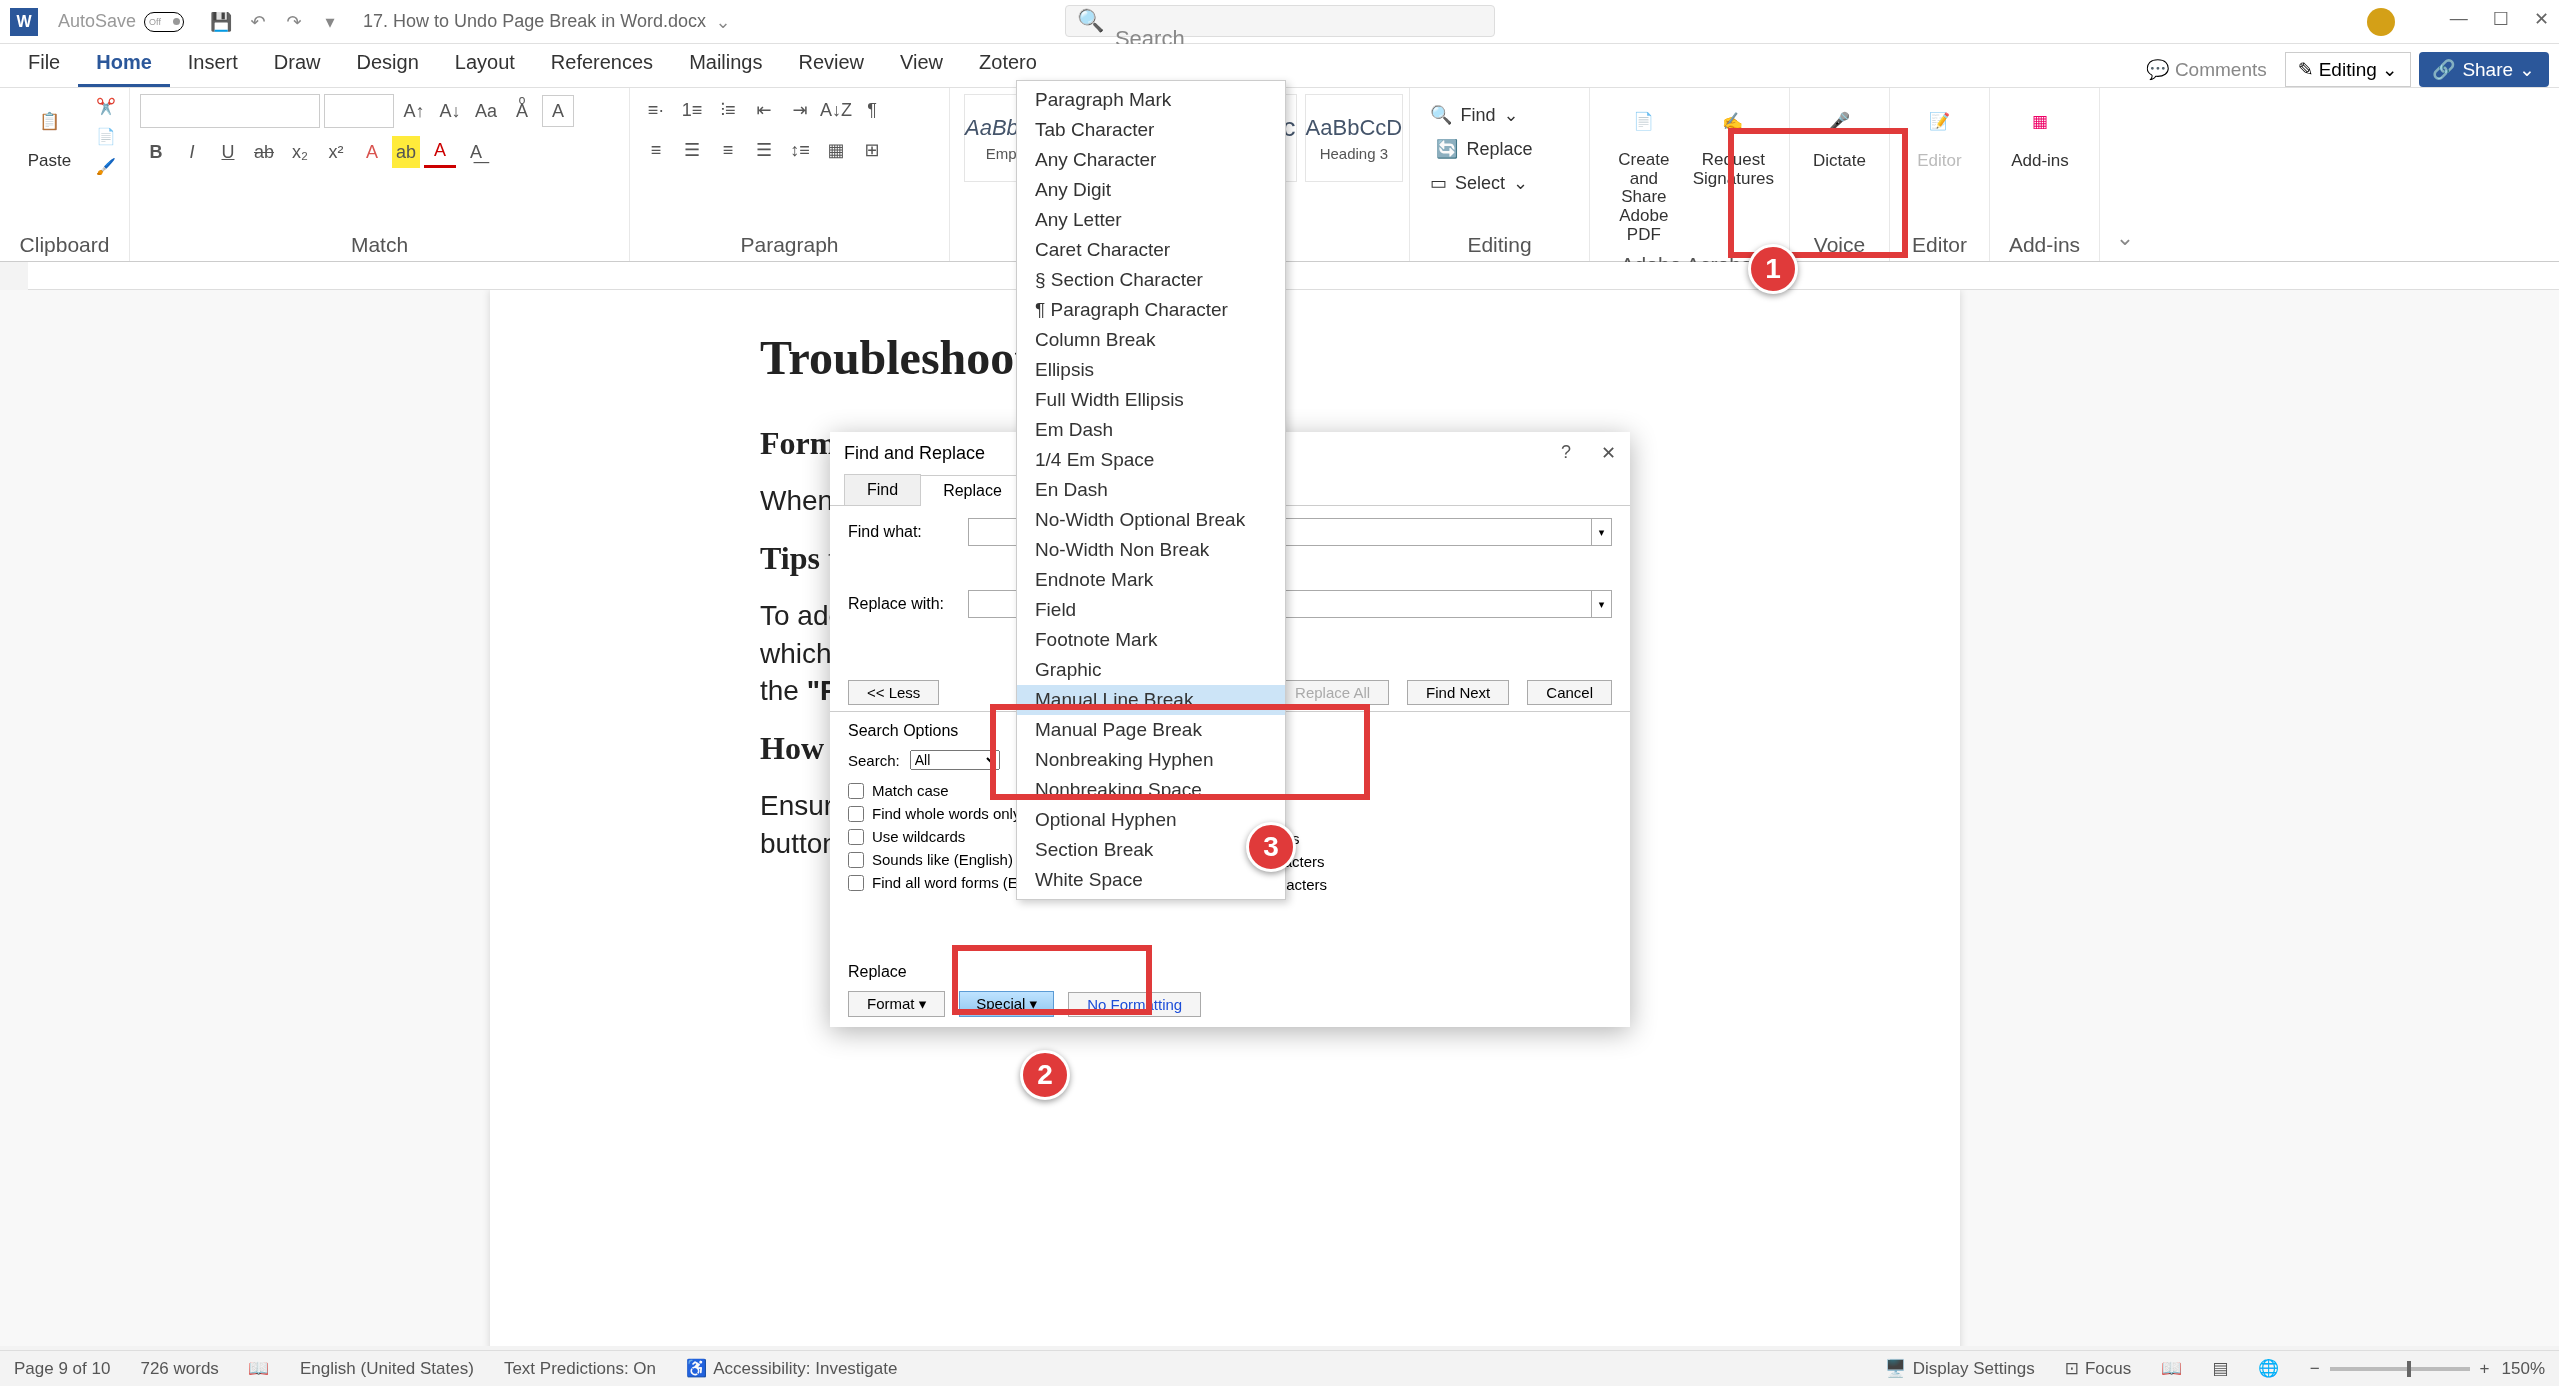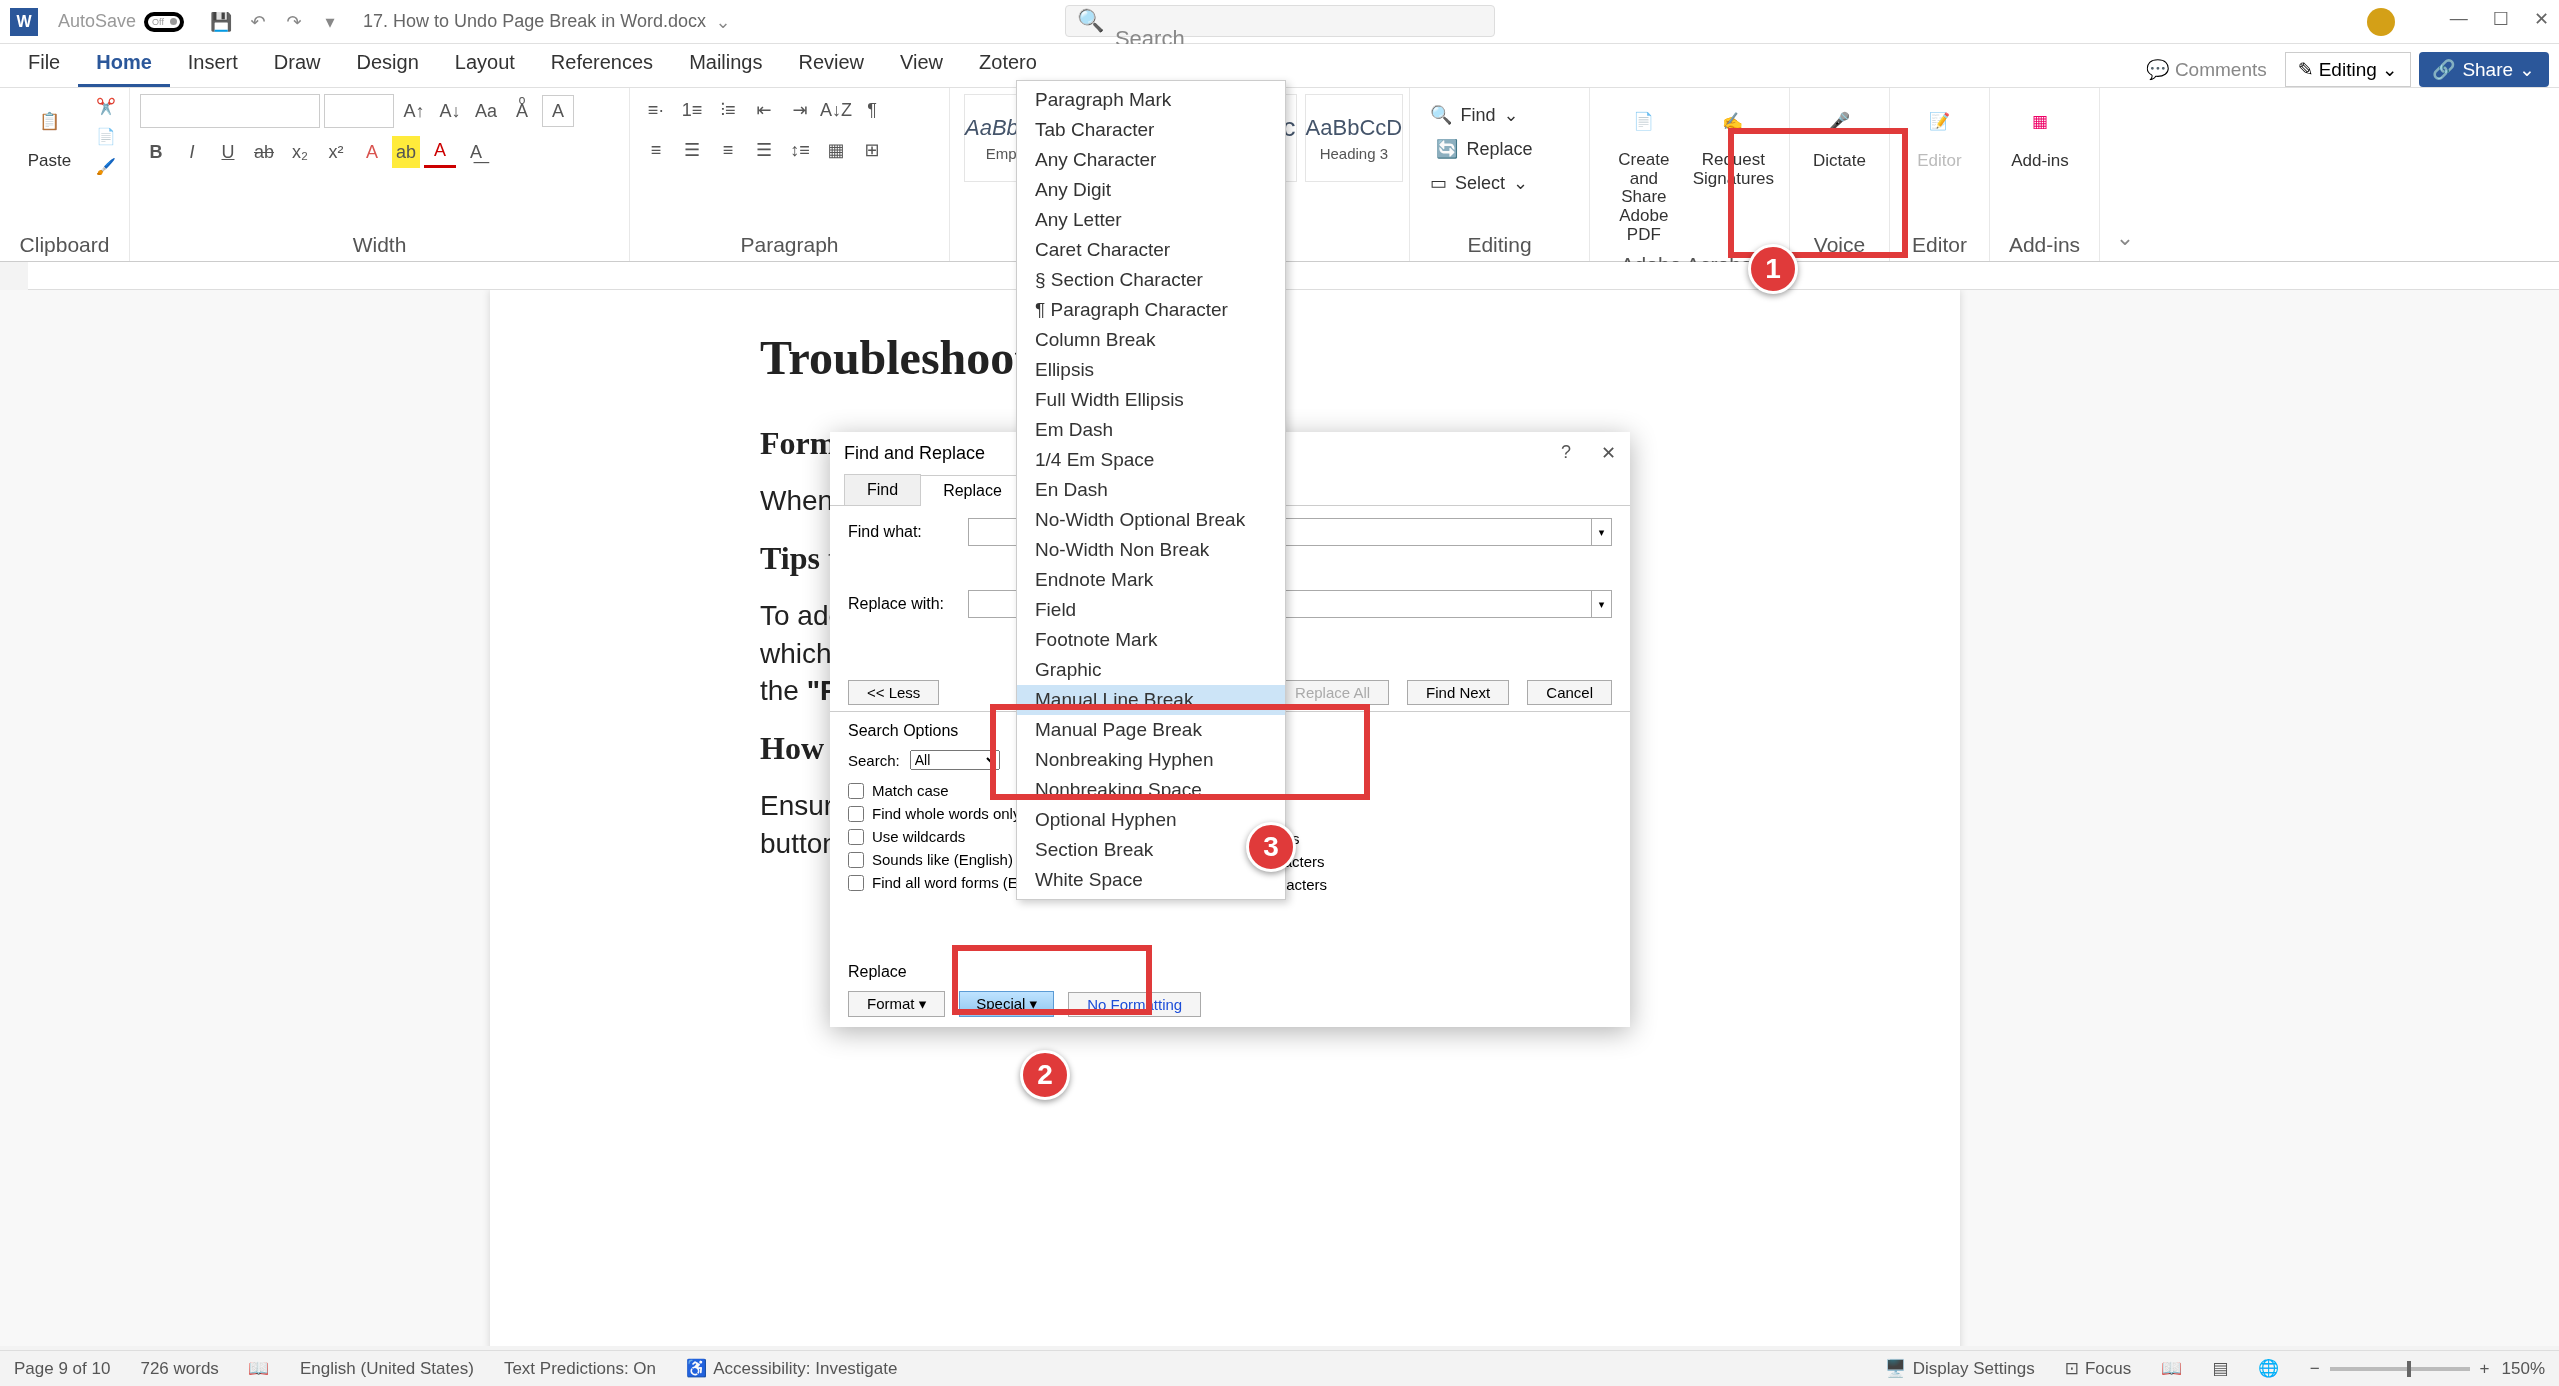--- a/index.html
+++ b/index.html
@@ -2,21 +2,21 @@
 <html><head>
 <meta charset="utf-8">
 <style>
 * { margin: 0; padding: 0; box-sizing: border-box; font-family: "Segoe UI", sans-serif; }
 body { background: #f3f3f3; width: 2559px; height: 1386px; overflow: hidden; position: relative; font-size: 22px; }
 
 
 .title-bar { height: 44px; background: #fff; display: flex; align-items: center; padding: 0 10px; border-bottom: 1px solid #e0e0e0; position: relative;}
 .word-logo { width: 28px; height: 28px; background: #2b579a; color: #fff; display: flex; align-items: center; justify-content: center; font-weight: bold; font-size: 16px; margin-right: 20px;}
 .autosave { display: flex; align-items: center; gap: 8px; color: #999; font-size: 18px; margin-right: 20px;}
-.autosave-toggle { width: 40px; height: 20px; border: 4px solid #000000; border-radius: 10px; position: relative; display: flex; align-items: center; padding:0 3px; justify-content:flex-end;}
+.autosave-toggle { width: 40px; height: 20px; border: 1px solid #000000; border-radius: 10px; position: relative; display: flex; align-items: center; padding:0 3px; justify-content:flex-end;}
 .autosave-toggle::after { content:""; width: 7px; height: 7px; background: #999; border-radius: 50%; }
 .qat-icon { width: 26px; height: 26px; margin: 0 5px; color: #888; display: flex; align-items: center; justify-content: center; font-size: 18px; }
 .doc-name { color: #666; font-size: 18px; margin-left: 15px; }
 .search-box { position: absolute; left: 50%; transform: translateX(-50%); width: 430px; height: 32px; background: #f5f5f5; border: 1px solid #ddd; border-radius: 4px; display: flex; align-items: center; padding: 0 12px; color: #888; top:5px;}
 .win-controls { margin-left: auto; display: flex; gap: 25px; color: #666; font-size: 18px;}
 .avatar { width: 28px; height: 28px; background: #d4a017; border-radius: 50%; margin-right: 30px;}
 
 
 .menu-bar { height: 44px; background: #fff; display: flex; align-items: flex-end; padding: 0 10px; gap: 0; border-bottom: 1px solid #e0e0e0; position: relative;}
 .menu-tab { padding: 10px 18px; font-size: 20px; color: #333; border-bottom: 3px solid transparent;}
@@ -190,21 +190,21 @@
         <span class="fmt-icon underline">U</span>
         <span class="fmt-icon strike">ab</span>
         <span class="fmt-icon">x₂</span>
         <span class="fmt-icon">x²</span>
         <span class="fmt-icon" style="color:#d9534f">A</span>
         <span class="fmt-icon" style="background:#ffeb3b;width:28px;">ab</span>
         <span class="fmt-icon" style="color:#c00;border-bottom:3px solid #c00;">A</span>
         <span class="fmt-icon">A͟</span>
       </div>
     </div>
-    <div class="rb-group-label">Width</div>
+    <div class="rb-group-label">Match</div>
   </div>
 
   <div class="rb-group para-group">
     <div class="rb-group-body" style="flex-direction:column;">
       <div class="font-row">
         <span class="fmt-icon">≡·</span>
         <span class="fmt-icon">1≡</span>
         <span class="fmt-icon">⫶≡</span>
         <span class="fmt-icon">⇤</span>
         <span class="fmt-icon">⇥</span>

